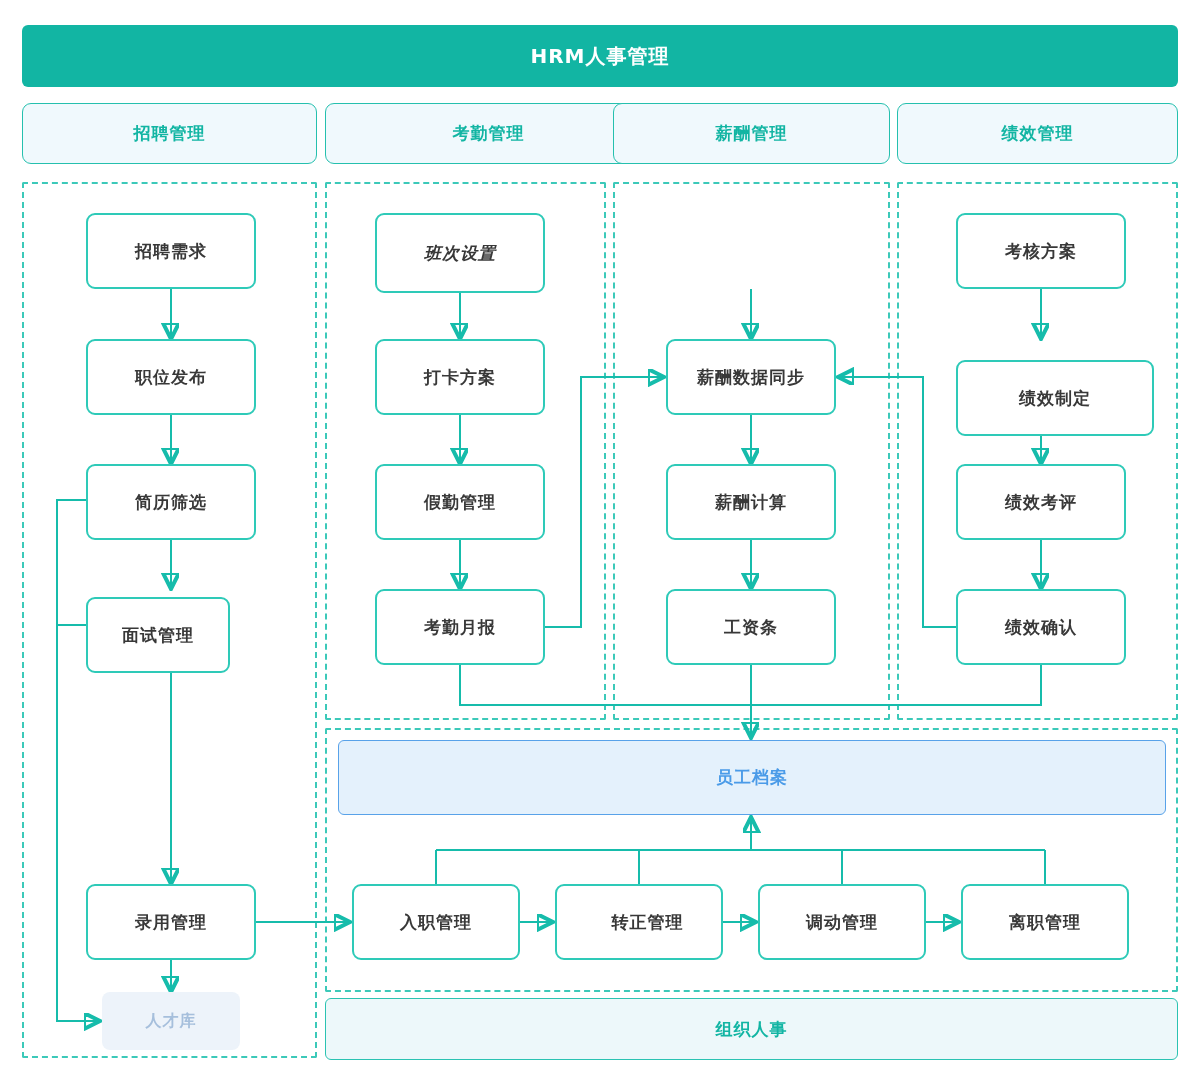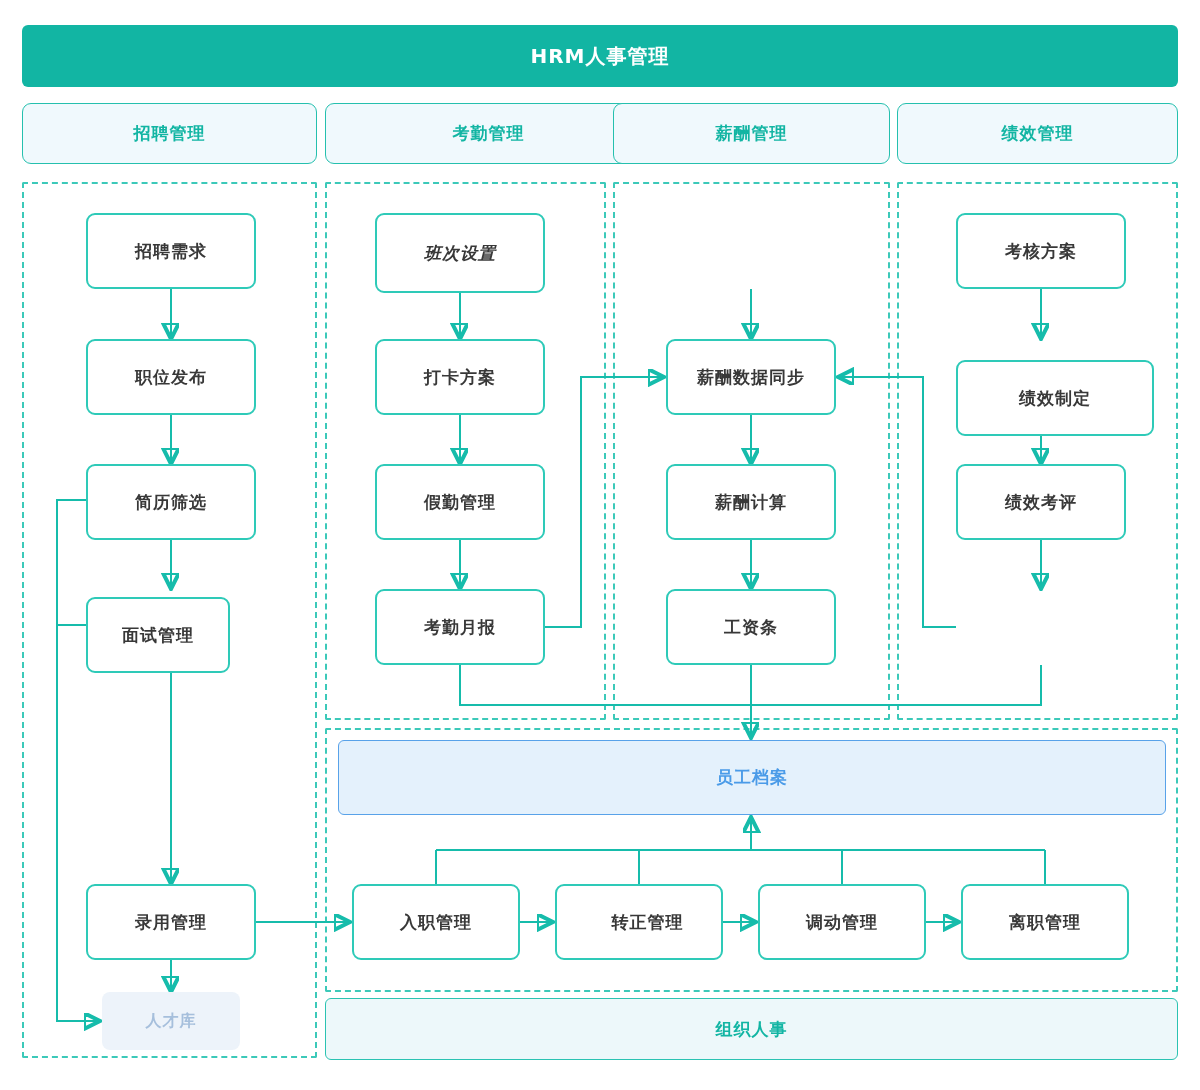--- a/index.html
+++ b/index.html
@@ -123,20 +123,21 @@
   <div class="node" style="left:375px; top:464px; width:170px; height:76px;">假勤管理</div>
   <div class="node" style="left:375px; top:589px; width:170px; height:76px;">考勤月报</div>
 
   <div class="node" style="left:666px; top:339px; width:170px; height:76px;">薪酬数据同步</div>
   <div class="node" style="left:666px; top:464px; width:170px; height:76px;text-align:right;">薪酬计算</div>
   <div class="node" style="left:666px; top:589px; width:170px; height:76px;">工资条</div>
 
   <div class="node" style="left:956px; top:213px; width:170px; height:76px;">考核方案</div>
   <div class="node" style="left:956px; top:339px; width:198px; height:76px;margin-top:21px;">绩效制定</div>
   <div class="node" style="left:956px; top:464px; width:170px; height:76px;">绩效考评</div>
+  <div class="node" style="left:956px; top:589px; width:170px; height:76px;">绩效确认</div>
 
   <div class="bar-blue" style="left:338px; top:740px; width:828px; height:75px;">员工档案</div>
 
   <div class="node" style="left:352px; top:884px; width:168px; height:76px;">入职管理</div>
   <div class="node" style="left:555px; top:884px; width:168px; height:76px;padding-left:17px;">转正管理</div>
   <div class="node" style="left:758px; top:884px; width:168px; height:76px;">调动管理</div>
   <div class="node" style="left:961px; top:884px; width:168px; height:76px;">离职管理</div>
 
   <div class="bar-teal" style="left:325px; top:998px; width:853px; height:62px;">组织人事</div>
 

